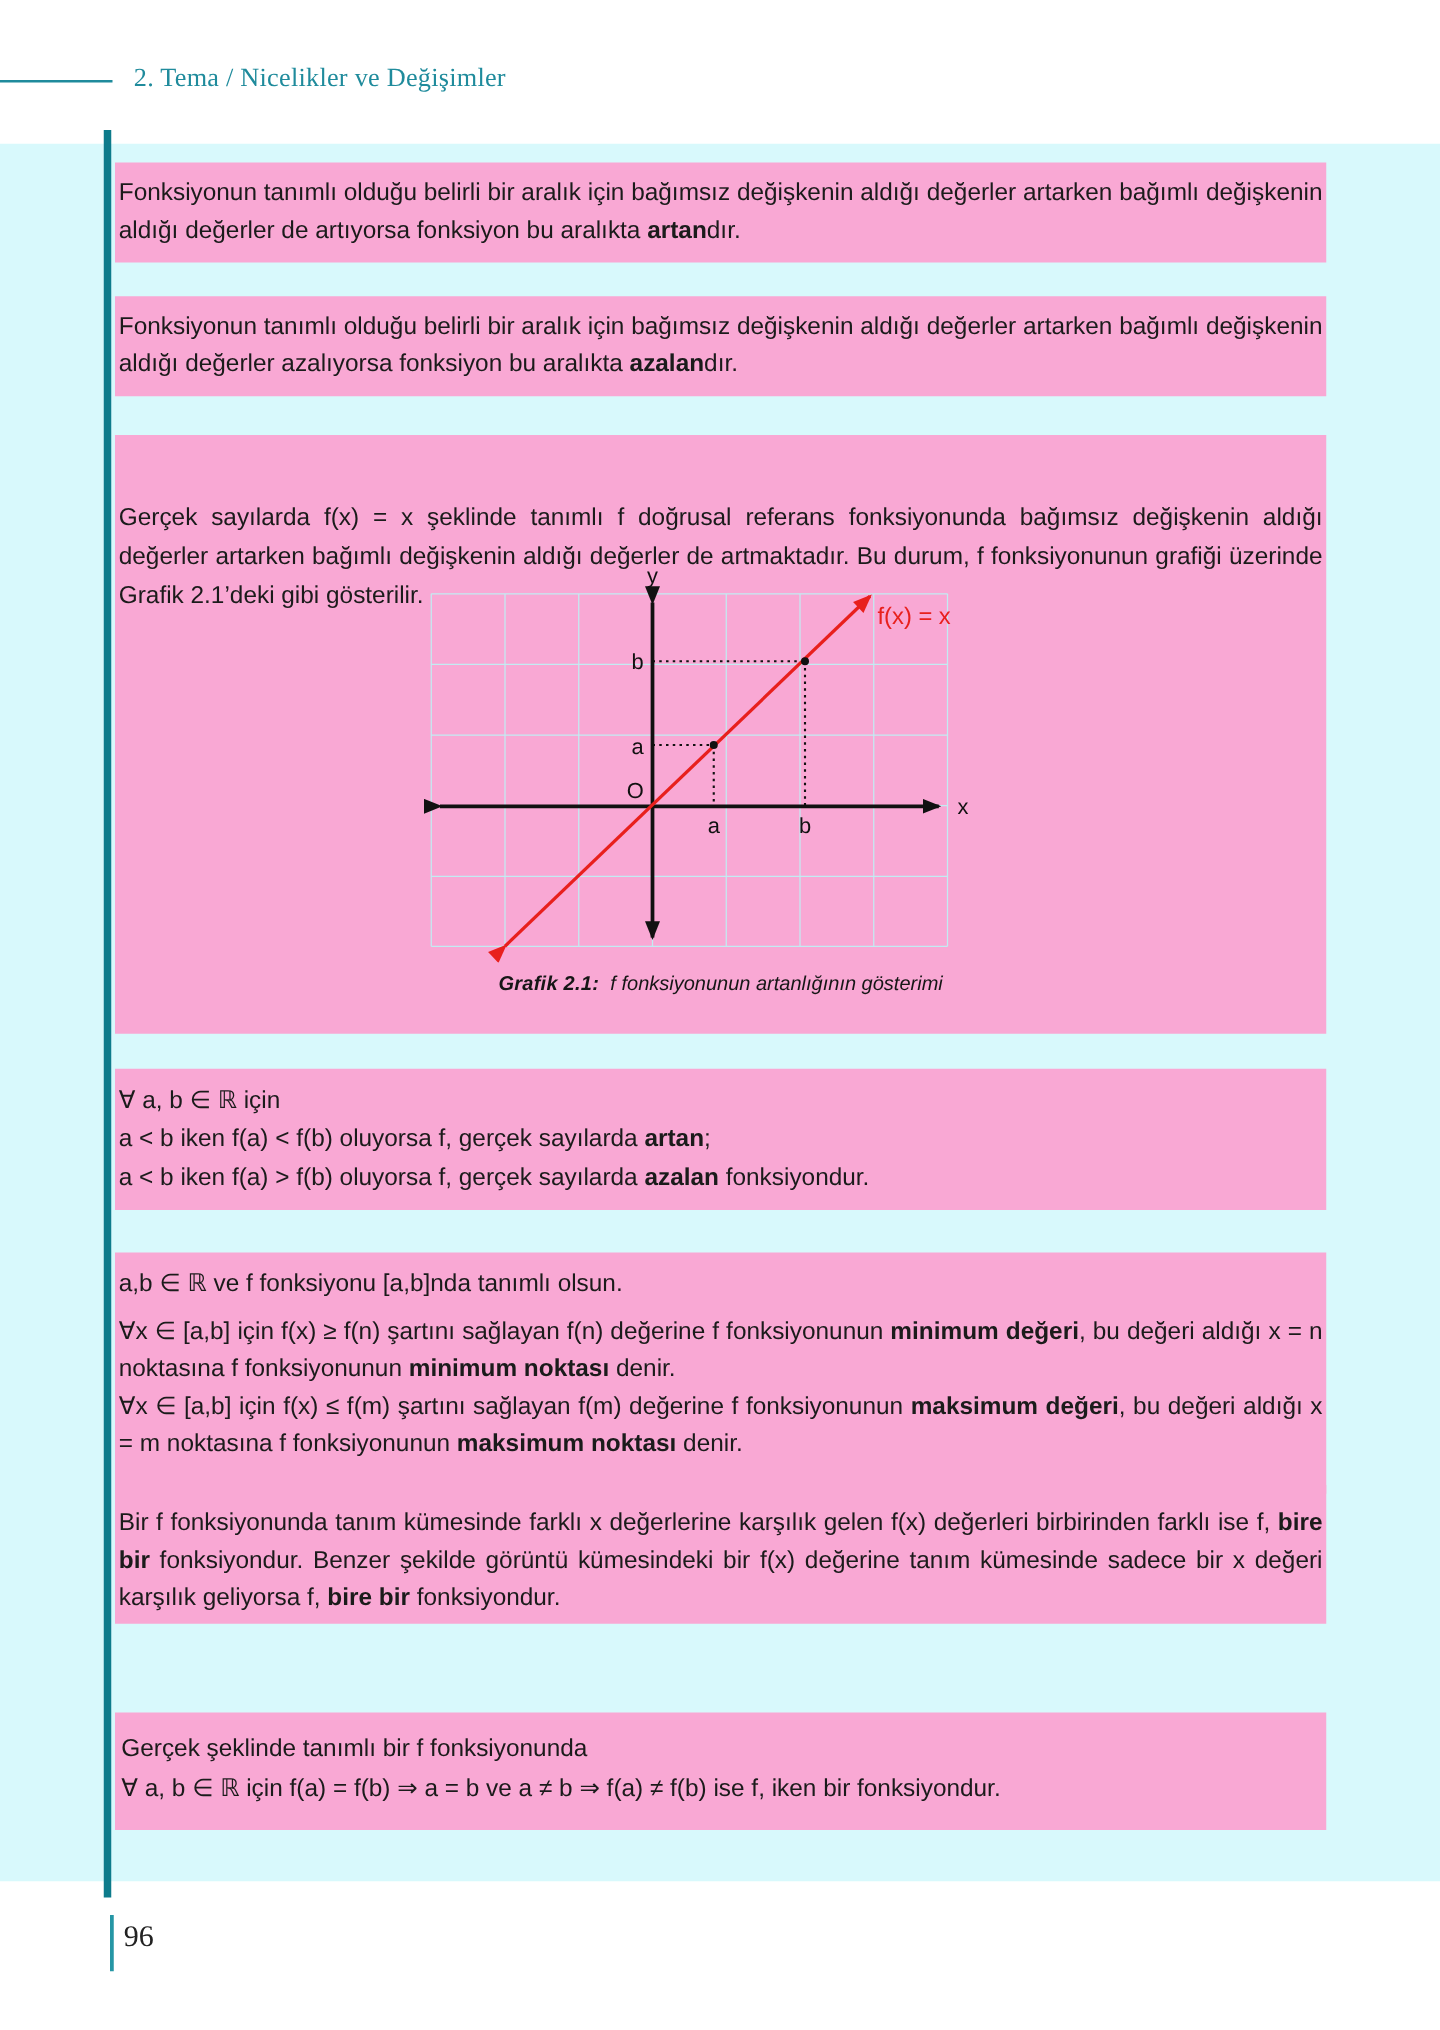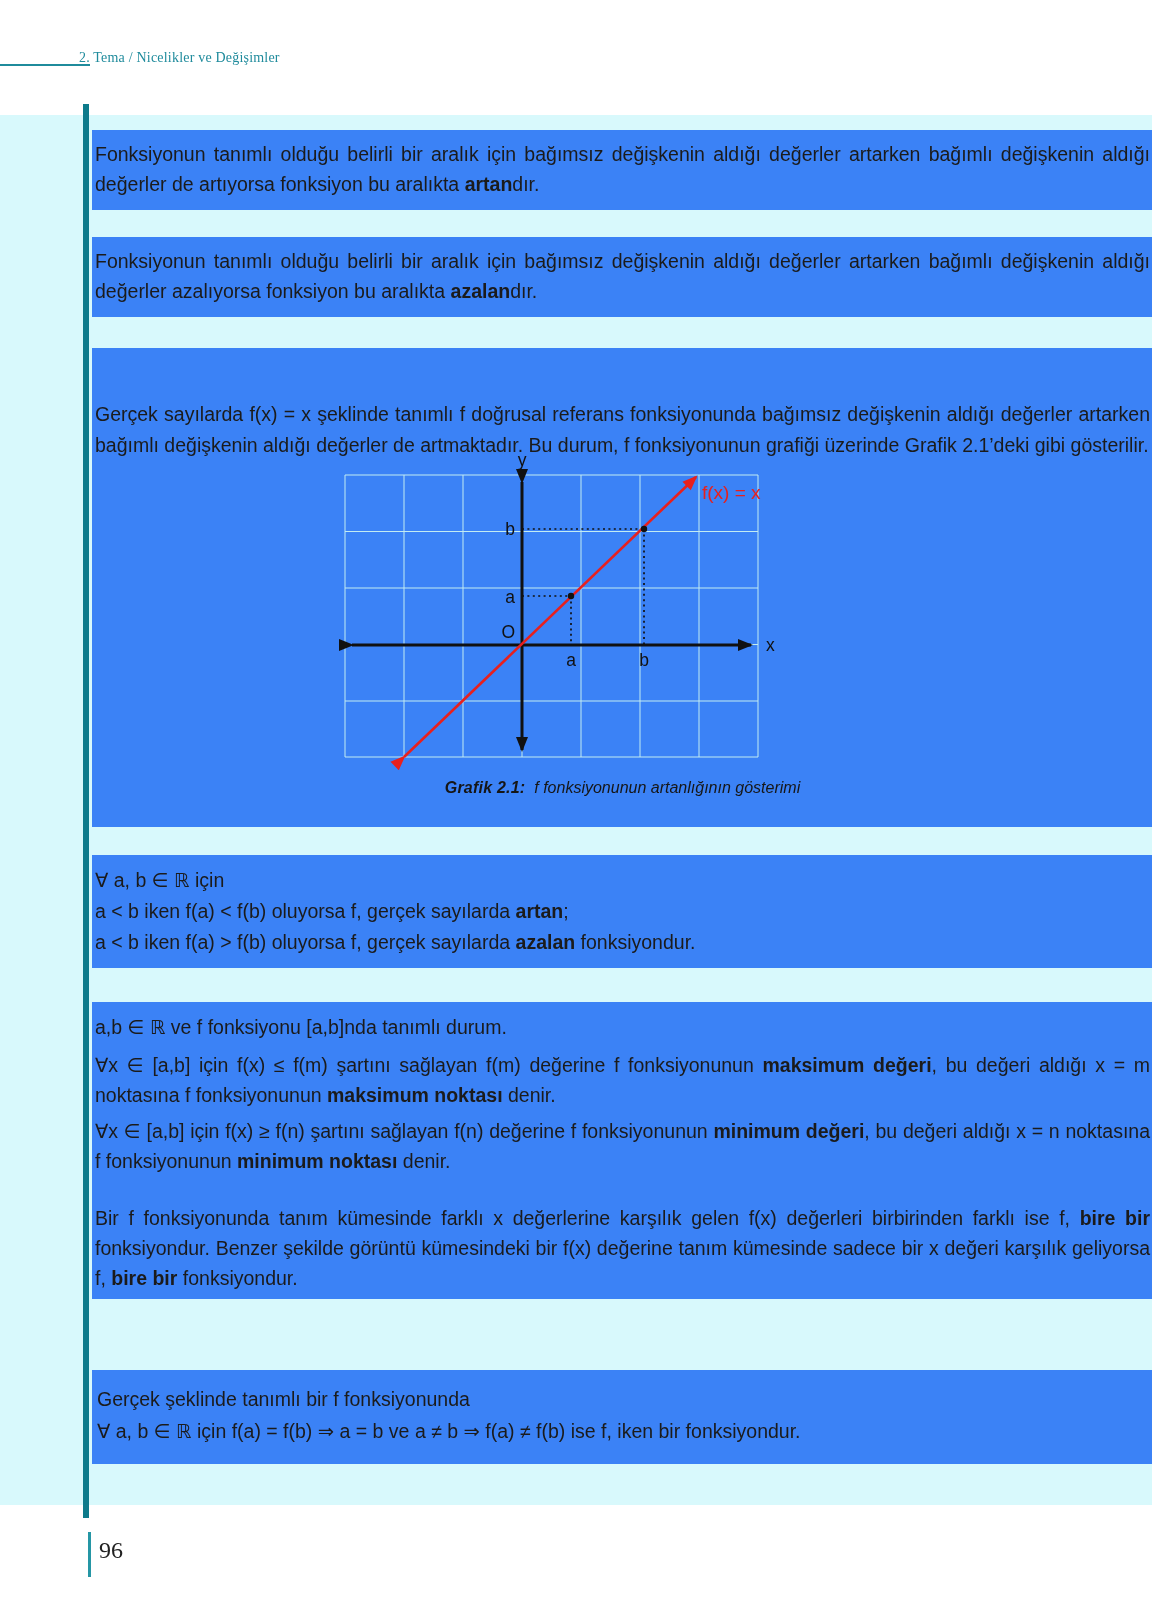--- a/index.html
+++ b/index.html
@@ -18,38 +18,38 @@
     width:1152px;height:1624px;
     background:#ffffff;
     overflow:hidden;
   }
   
   .header-rule{
     position:absolute;left:0;top:64px;width:90px;height:2px;
     background:#1f8b9c;
   }
   .chapter-header{
-    position:absolute;left:79px;top:50px;
+    position:absolute;left:107px;top:50px;
     font-family:"Liberation Serif","DejaVu Serif",serif;
-    font-size:14px;font-weight:400;color:#1f8b9c;
+    font-size:21px;font-weight:400;color:#1f8b9c;
     letter-spacing:0.2px;
   }
   
   .cyan-band{
     position:absolute;left:0;top:115px;width:1152px;height:1390px;
     background:#d8f9fc;
   }
   .accent-bar{
     position:absolute;left:83px;top:104px;width:6px;height:1414px;
     background:#0d7b8b;
   }
   
   .white-box{
-    position:absolute;left:92px;width:1061px;
-    background:#3b82f6;
+    position:absolute;left:92px;width:969px;
+    background:#f9a8d4;
     font-size:19.5px;line-height:30px;color:#1b1b1b;
   }
   .white-box p{margin:0;padding:0;}
   .just{text-align:justify;}
   .box1{top:130px;height:80px;padding:9px 3px 0 3px;}
   .box2{top:237px;height:80px;padding:9px 3px 0 3px;}
   .box3{top:348px;height:479px;padding:9px 3px 0 3px;}
   .box3 p.intro{line-height:31px;margin-top:42px;}
   .box4{top:855px;height:113px;padding:10px 3px 0 3px;}
   .box4 p{line-height:31px;}
@@ -151,23 +151,23 @@
     <p class="caption"><b>Grafik 2.1:</b><span>f fonksiyonunun artanlığının gösterimi</span></p>
   </section>
 
   <section class="white-box box4">
     <p><span>∀ a, b ∈ ℝ için</span></p>
     <p><span>a &lt; b iken f(a) &lt; f(b) oluyorsa f, gerçek sayılarda </span><b>artan</b><span>;</span></p>
     <p><span>a &lt; b iken f(a) &gt; f(b) oluyorsa f, gerçek sayılarda </span><b>azalan</b><span> fonksiyondur.</span></p>
   </section>
 
   <section class="white-box box5">
-    <p class="lead"><span>a,b ∈ ℝ ve f fonksiyonu [a,b]nda tanımlı durum.</span></p>
+    <p class="lead"><span>a,b ∈ ℝ ve f fonksiyonu [a,b]nda tanımlı olsun.</span></p>
+    <p class="just"><span>∀x ∈ [a,b] için f(x) ≥ f(n) şartını sağlayan f(n) değerine f fonksiyonunun </span><b>minimum değeri</b><span>, bu değeri aldığı x = n noktasına f fonksiyonunun </span><b>minimum noktası</b><span> denir.</span></p>
     <p class="just pmaks"><span>∀x ∈ [a,b] için f(x) ≤ f(m) şartını sağlayan f(m) değerine f fonksiyonunun </span><b>maksimum değeri</b><span>, bu değeri aldığı x = m noktasına f fonksiyonunun </span><b>maksimum noktası</b><span> denir.</span></p>
-    <p class="just"><span>∀x ∈ [a,b] için f(x) ≥ f(n) şartını sağlayan f(n) değerine f fonksiyonunun </span><b>minimum değeri</b><span>, bu değeri aldığı x = n noktasına f fonksiyonunun </span><b>minimum noktası</b><span> denir.</span></p>
   </section>
 
   <section class="white-box box6">
     <p class="just"><span>Bir f fonksiyonunda tanım kümesinde farklı x değerlerine karşılık gelen f(x) değerleri birbirinden farklı ise f, </span><b>bire bir</b><span> fonksiyondur. Benzer şekilde görüntü kümesindeki bir f(x) değerine tanım kümesinde sadece bir x değeri karşılık geliyorsa f, </span><b>bire bir</b><span> fonksiyondur.</span></p>
   </section>
 
   <section class="white-box box7">
     <p><span>Gerçek şeklinde tanımlı bir f fonksiyonunda</span></p>
     <p><span>∀ a, b ∈ ℝ için f(a) = f(b) ⇒ a = b ve a ≠ b ⇒ f(a) ≠ f(b) ise f, iken bir fonksiyondur.</span></p>
   </section>

